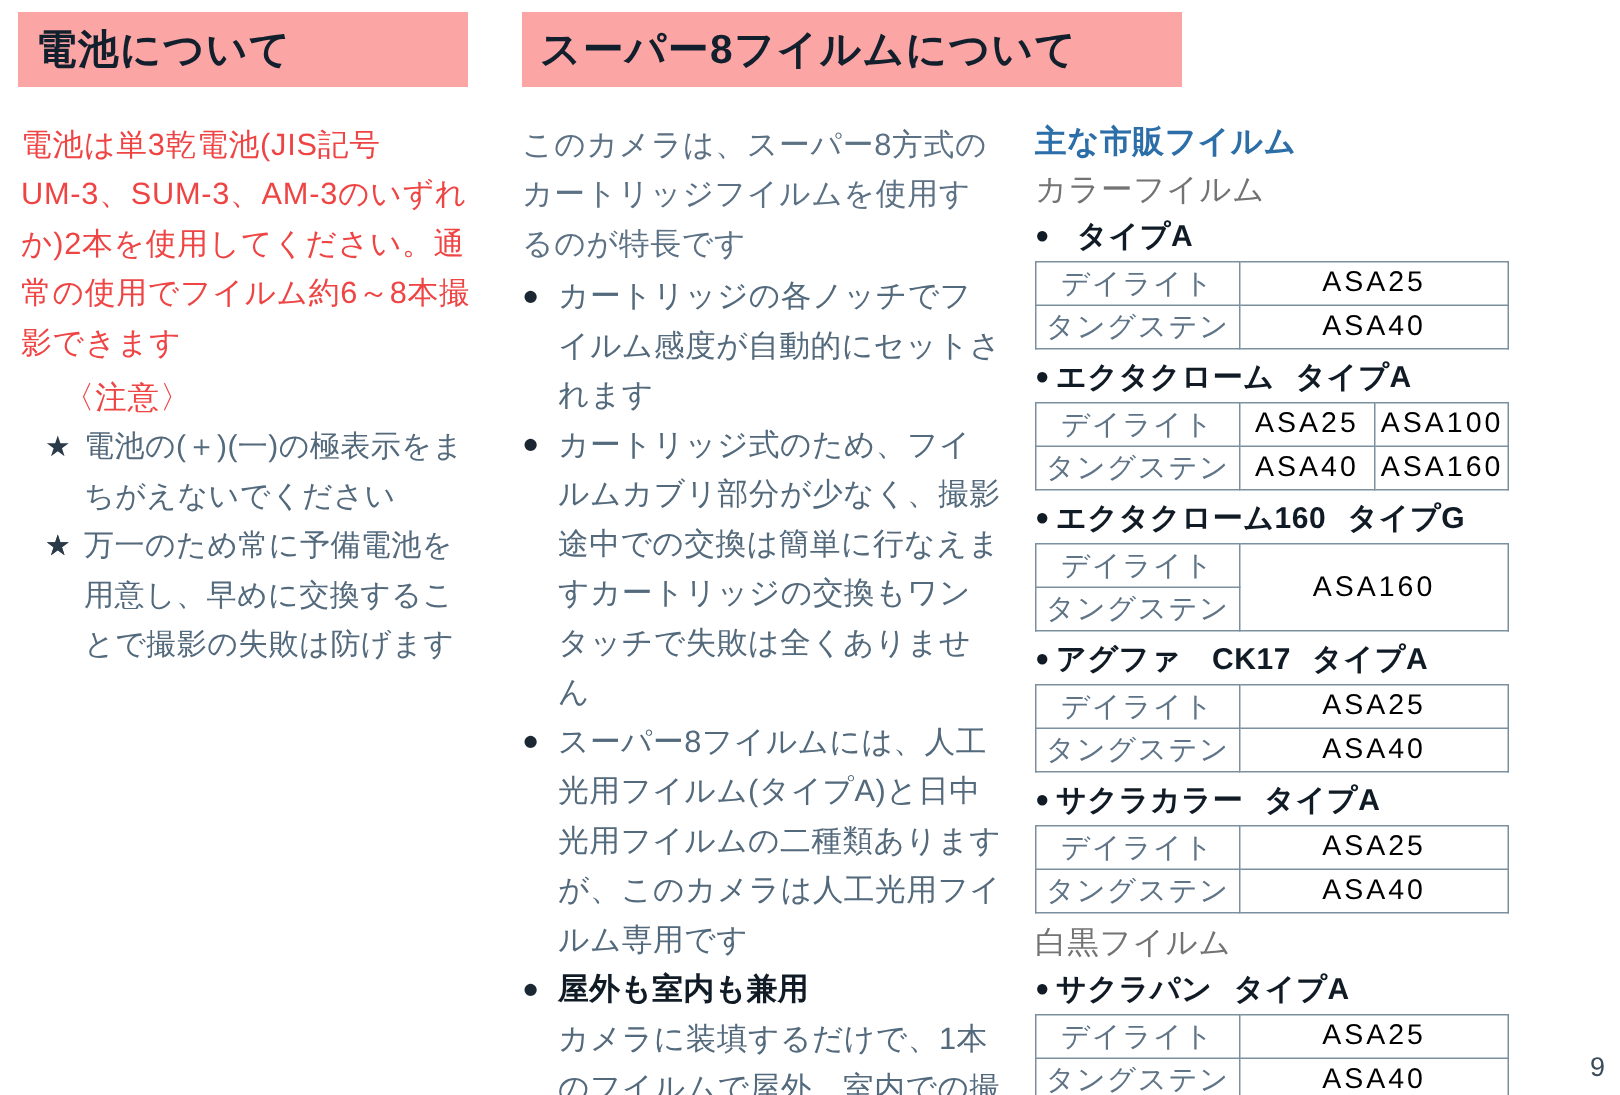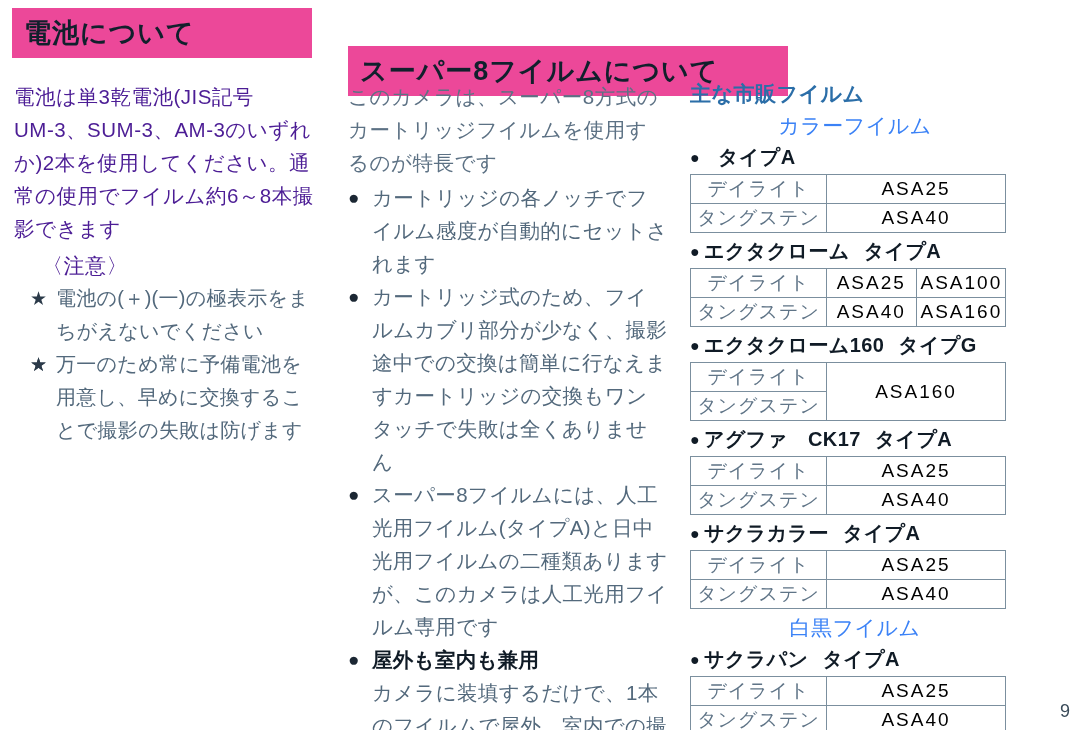--- a/index.html
+++ b/index.html
@@ -14,26 +14,26 @@
   .page {
     position: relative;
     width: 1080px;
     height: 730px;
     background: #ffffff;
   }
 
   
   .hdr {
     position: absolute;
-    background: #ec4899;
+    background: #fca5a5;
     display: flex;
     align-items: center;
   }
   .hdr-left { left: 12px; top: 8px; width: 300px; height: 50px; }
-  .hdr-right { left: 348px; top: 8px; width: 440px; height: 50px; margin-top: 38px; }
+  .hdr-right { left: 348px; top: 8px; width: 440px; height: 50px; }
   .hdr-text {
     font-size: 27px;
     font-weight: bold;
     letter-spacing: 1px;
     color: #11202c;
     padding-left: 12px;
     white-space: nowrap;
   }
 
   
@@ -41,21 +41,21 @@
     position: absolute;
     top: 80px;
   }
   .col1 { left: 14px; width: 300px; }
   .col2 { left: 348px; width: 320px; }
   .col3 { left: 690px; width: 330px; }
 
   .body-text {
     font-size: 20.5px;
     line-height: 33px;
-    color: #4c1d95;
+    color: #ef4444;
     letter-spacing: 0.5px;
   }
   .faded { color: #5c7184; }
   .para { margin: 0 0 2px 0; }
 
   .note-head {
     font-size: 21px;
     line-height: 33px;
     margin-top: 4px;
     margin-left: 28px;
@@ -111,24 +111,23 @@
   
   .c3-title {
     font-size: 21px;
     font-weight: bold;
     color: #2b6ea8;
     letter-spacing: 0.5px;
     margin: 0 0 4px 0;
   }
   .c3-sub {
     font-size: 21px;
-    color: #3b82f6;
+    color: #737373;
     letter-spacing: 0.5px;
     margin: 2px 0 3px 0;
-    text-align: center;
   }
   .film-head {
     font-size: 20px;
     font-weight: bold;
     color: #101b26;
     letter-spacing: 0.4px;
     margin: 4px 0 3px 0;
     display: flex;
     align-items: center;
   }

